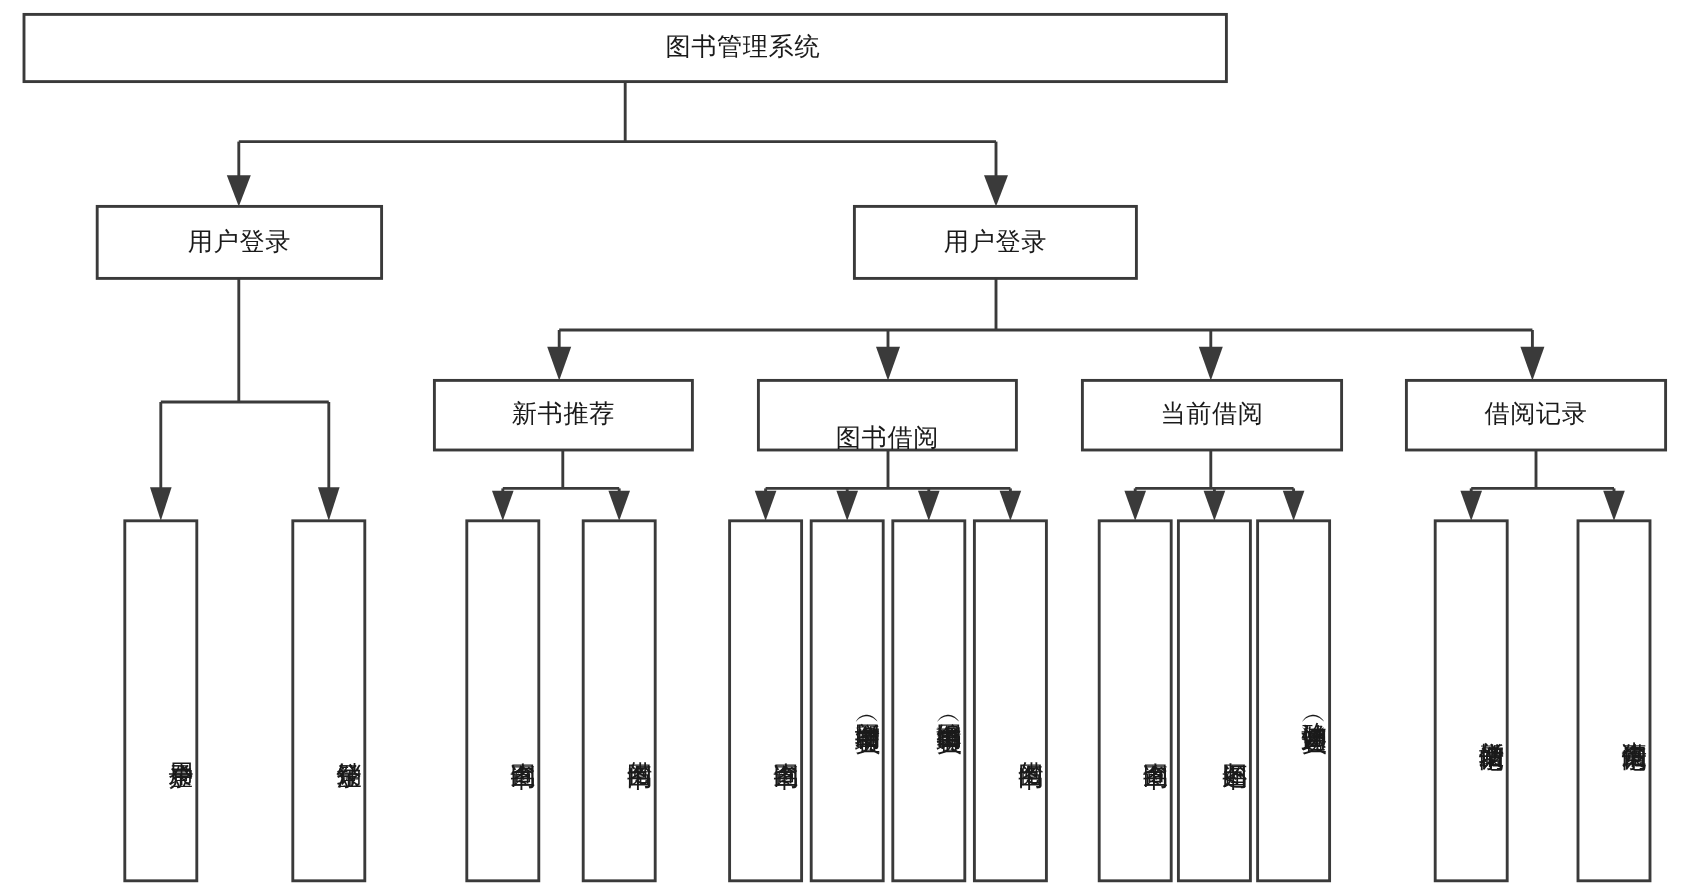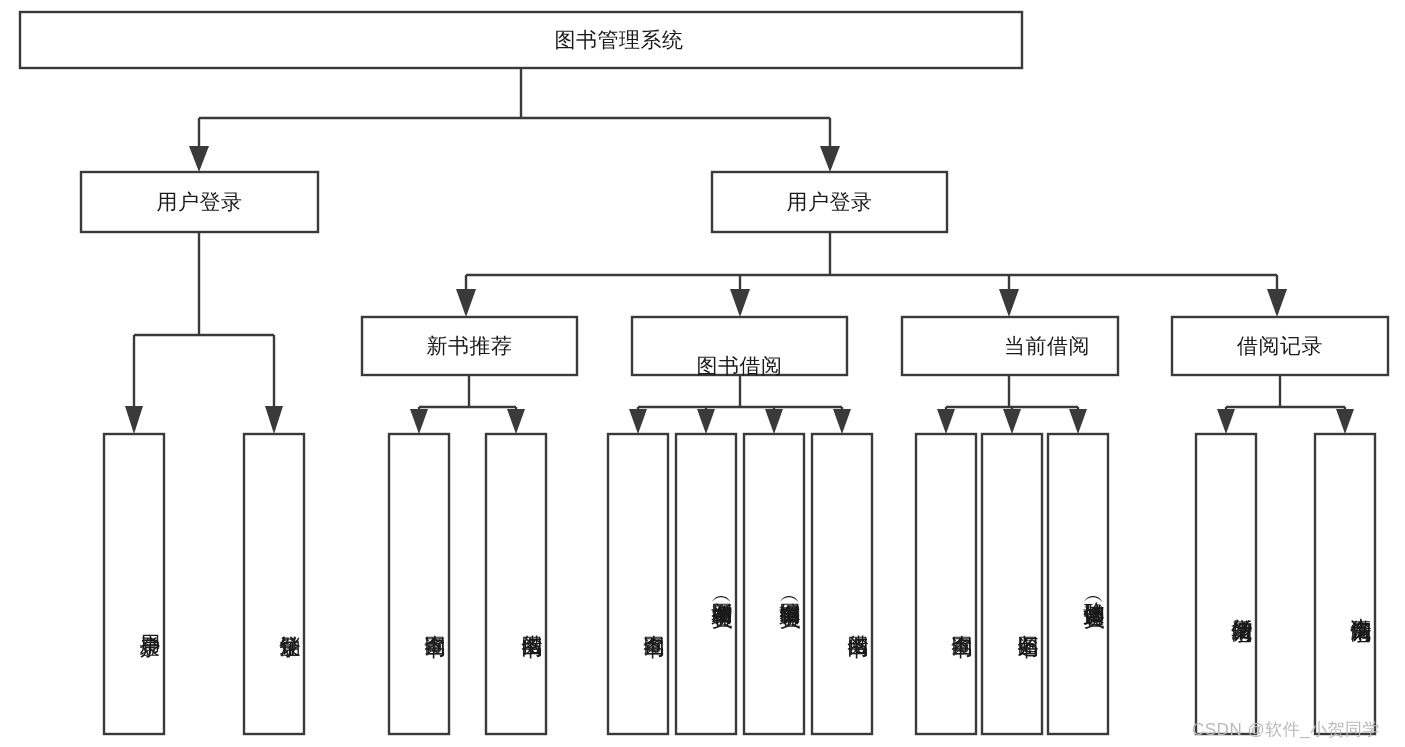--- a/index.html
+++ b/index.html
@@ -169,32 +169,31 @@
     <rect class="node-box" x="1315" y="434" width="60" height="300"></rect>
   </svg>
 
   <div class="node-label-h" style="left:20px; top:12px; width:1198px; height:56px;">图书管理系统</div>
 
   <div class="node-label-h" style="left:81px; top:172px; width:237px; height:60px;">用户登录</div>
   <div class="node-label-h" style="left:712px; top:172px; width:235px; height:60px;">用户登录</div>
 
   <div class="node-label-h" style="left:362px; top:317px; width:215px; height:58px;">新书推荐</div>
   <div class="node-label-h" style="left:632px; top:317px; width:215px; height:58px;margin-top:20px;">图书借阅</div>
-  <div class="node-label-h" style="left:902px; top:317px; width:216px; height:58px;padding-left:37px;">当前借阅</div>
+  <div class="node-label-h" style="left:902px; top:317px; width:216px; height:58px;">当前借阅</div>
   <div class="node-label-h" style="left:1172px; top:317px; width:216px; height:58px;">借阅记录</div>
 
   <div class="node-label-v" style="left:104px; top:434px; width:60px; height:300px; padding-top:72px;">用户登录</div>
   <div class="node-label-v" style="left:244px; top:434px; width:60px; height:300px; padding-top:72px;">注销登录</div>
   <div class="node-label-v" style="left:389px; top:434px; width:60px; height:300px; padding-top:72px;">查询图书</div>
   <div class="node-label-v" style="left:486px; top:434px; width:60px; height:300px; padding-top:72px;">借阅图书</div>
   <div class="node-label-v" style="left:608px; top:434px; width:60px; height:300px; padding-top:72px;">查询图书</div>
   <div class="node-label-v" style="left:676px; top:434px; width:60px; height:300px; padding-top:10px;">新增图书（管理员）</div>
   <div class="node-label-v" style="left:744px; top:434px; width:60px; height:300px; padding-top:10px;">编辑图书（管理员）</div>
   <div class="node-label-v" style="left:812px; top:434px; width:60px; height:300px; padding-top:72px;">借阅图书</div>
   <div class="node-label-v" style="left:916px; top:434px; width:60px; height:300px; padding-top:72px;">查询图书</div>
   <div class="node-label-v" style="left:982px; top:434px; width:60px; height:300px; padding-top:72px;">归还图书</div>
   <div class="node-label-v" style="left:1048px; top:434px; width:60px; height:300px; padding-top:10px;">确认归还（管理员）</div>
   <div class="node-label-v" style="left:1196px; top:434px; width:60px; height:300px; padding-top:40px;">新增借阅记录</div>
   <div class="node-label-v" style="left:1315px; top:434px; width:60px; height:300px; padding-top:40px;">查询借阅记录</div>
 
-  <div class="watermark" style="left:1192px; top:718px;">CSDN @软件_小贺同学</div>
 
 </div>
 
 </body></html>

